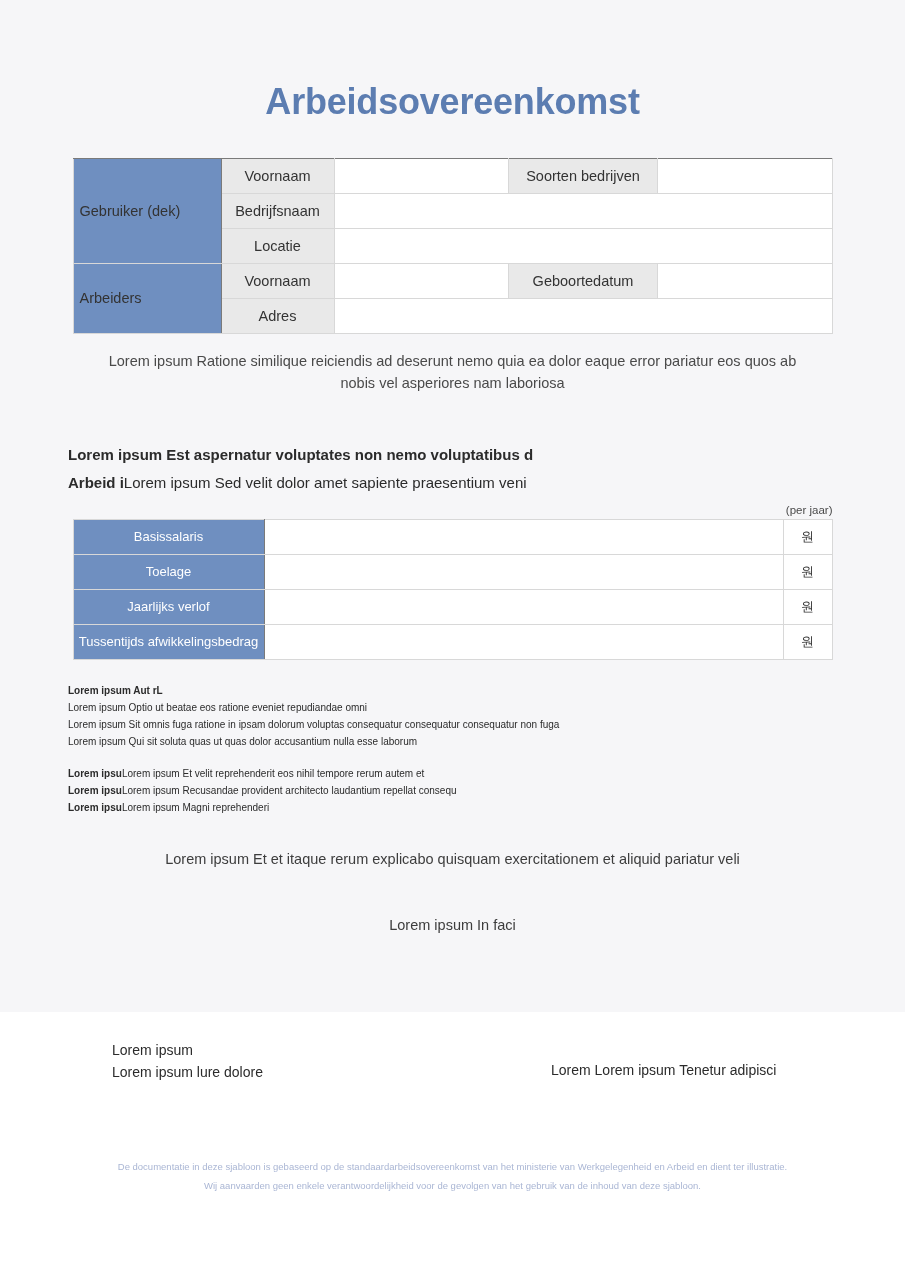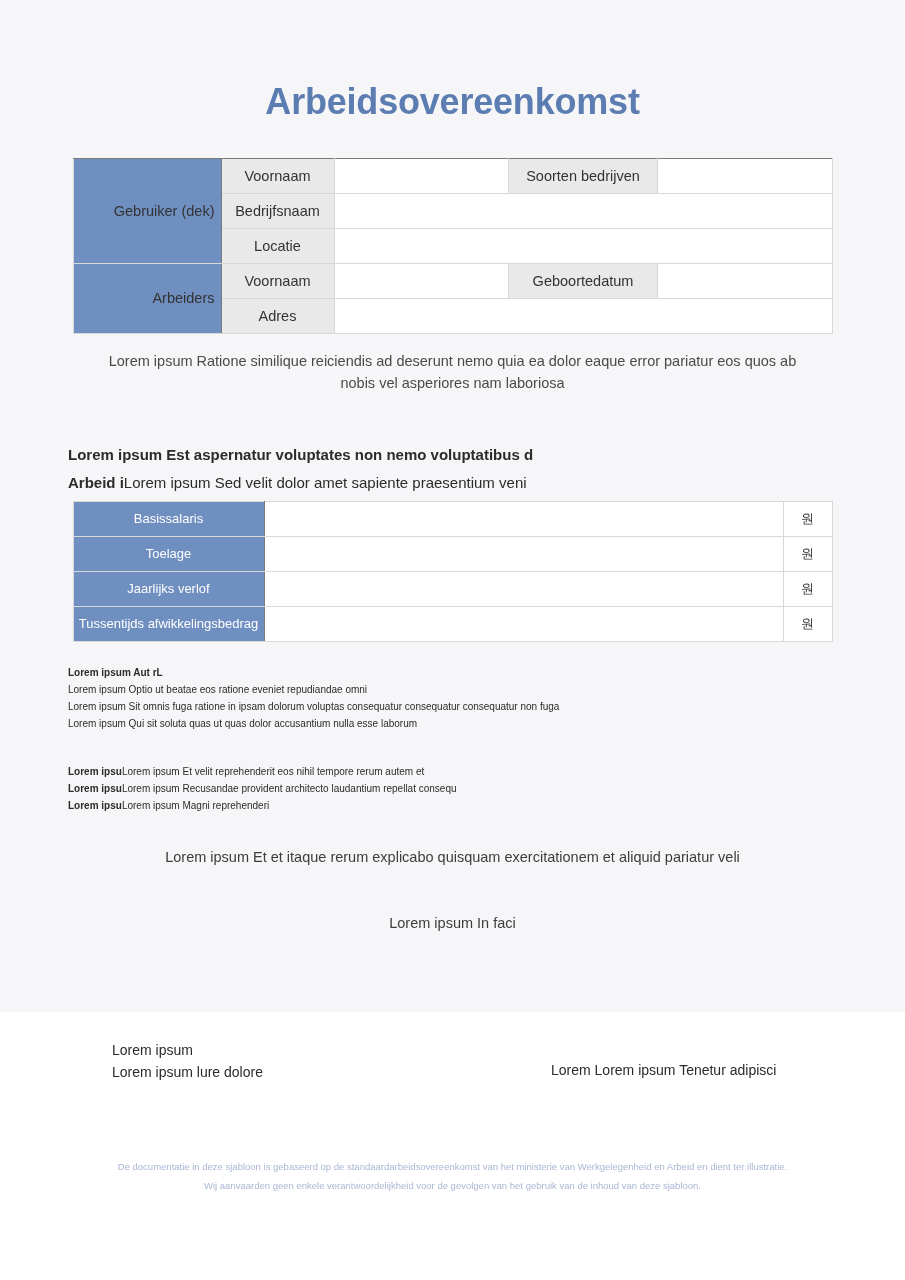--- a/index.html
+++ b/index.html
@@ -73,21 +73,21 @@
   table.party-table td {
     border: 1px solid #d8d8d8;
     height: 34px;
     font-size: 14.5px;
     color: #333;
     padding: 0 6px;
   }
   td.party-head {
     background: #6f8fc0;
     color: #ffffff;
-    text-align: right;
+    text-align: left;
     font-size: 15px;
     border-right: 1.5px solid #7a7a7a !important;
     border-top: 1px solid #6f8fc0;
     border-bottom: 1px solid #6f8fc0;
     width: 135px;
   }
   td.sec-top {
     border-top: 1.5px solid #7a7a7a !important;
   }
   tr.section-start td {
@@ -183,21 +183,21 @@
     color: #333;
     border-left: none;
   }
 
   
   .body-block {
     margin-left: 68px;
     width: 790px;
   }
   .body-block.b1 { margin-top: 22px; }
-  .body-block.b2 { margin-top: 30px; }
+  .body-block.b2 { margin-top: 14px; }
   .body-line {
     font-size: 10px;
     color: #2b2b2b;
     line-height: 1.73;
     white-space: nowrap;
   }
   .body-line.strong {
     font-weight: bold;
   }
   .body-line b {
@@ -300,20 +300,21 @@
       </table>
     </div>
 
     <div class="intro-para">Lorem ipsum Ratione similique reiciendis ad deserunt nemo quia ea dolor eaque error pariatur eos quos ab nobis vel asperiores nam laboriosa</div>
 
     <div class="heading-block">
       <div class="heading-line bold-all">Lorem ipsum Est aspernatur voluptates non nemo voluptatibus d</div>
       <div class="heading-line"><b>Arbeid i</b><span>Lorem ipsum Sed velit dolor amet sapiente praesentium veni</span></div>
     </div>
 
+    <div class="per-jaar">(per jaar)</div>
 
     <div class="salary-wrap">
       <table class="salary-table">
         <tbody>
           <tr>
             <td class="sal-lbl">Basissalaris</td>
             <td class="sal-val"></td>
             <td class="sal-unit">원</td>
           </tr>
           <tr>

